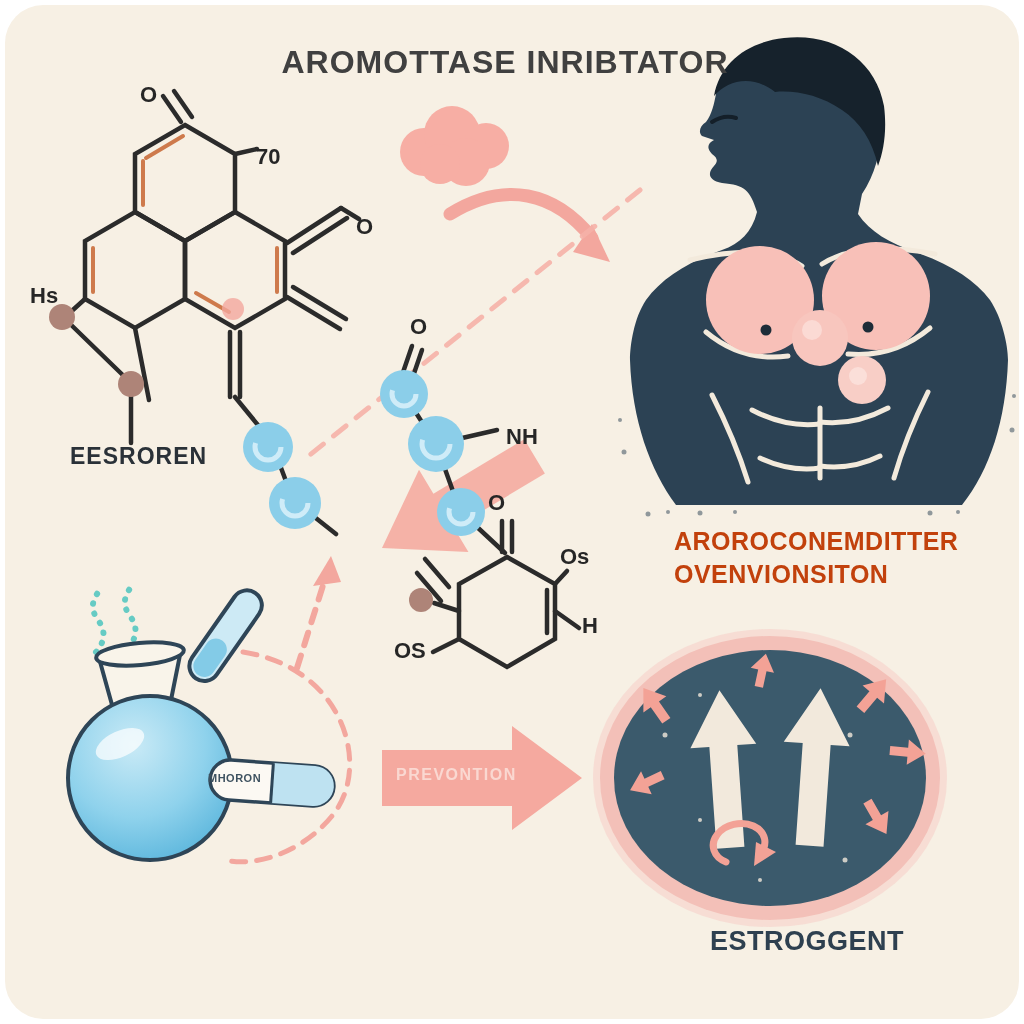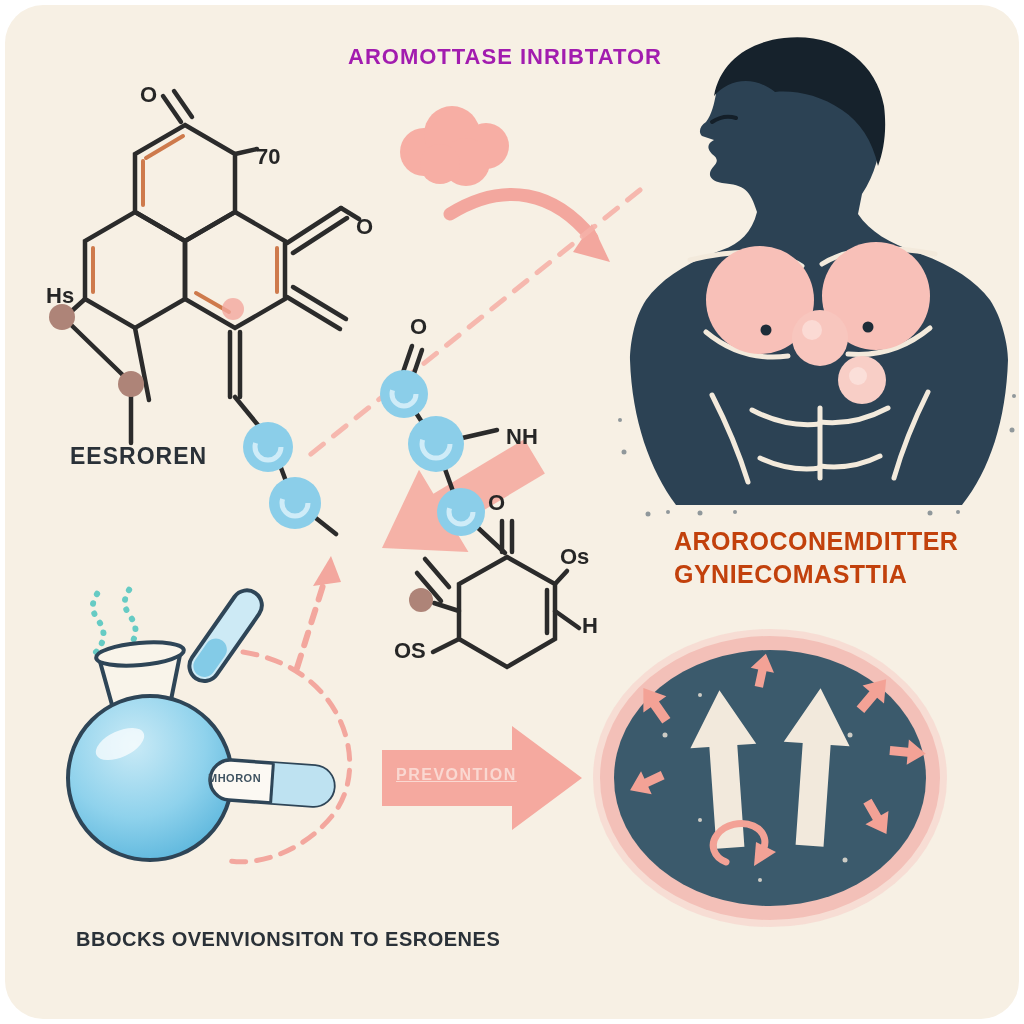--- a/index.html
+++ b/index.html
@@ -1,21 +1,21 @@
 <!DOCTYPE html>
 <html><head>
 <meta charset="utf-8">
 <style>
   html,body{margin:0;padding:0;background:#ffffff;}
   #stage{position:relative;width:1024px;height:1024px;overflow:hidden;background:#ffffff;
          font-family:"Liberation Sans", sans-serif;}
   .bg{position:absolute;inset:5px;background:#F7F0E4;border-radius:38px;}
   svg.art{position:absolute;left:0;top:0;}
   .lbl{position:absolute;font-weight:700;color:#262626;white-space:nowrap;}
-  .title{font-size:22px;letter-spacing:1px;color:#a21caf;transform:translateX(-50%);}
+  .title{font-size:32px;letter-spacing:1px;color:#404040;transform:translateX(-50%);}
   .atom{font-size:22px;}
   .mol-name{font-size:23px;letter-spacing:1px;color:#2A3138;}
   .caption{font-size:25px;letter-spacing:.5px;color:#c2410c;}
   .pill-text{font-size:11px;letter-spacing:.5px;color:#3E5260;}
   .prev-text{font-size:16px;letter-spacing:1.5px;color:#FAD8D1;text-align:center;}
   .foot-head{font-size:28px;letter-spacing:.5px;color:#262B31;}
   .foot-sub{font-size:20px;letter-spacing:.5px;color:#2A3138;}
   .foot-right{font-size:27px;letter-spacing:.5px;color:#2E4050;}
 </style>
 </head>
@@ -269,32 +269,32 @@
           <circle cx="760" cy="880" r="2"></circle>
       </g>
     </g>
   </svg>
 
   <div class="lbl title" style="left:505px;top:44px;">AROMOTTASE INRIBTATOR</div>
 
   <div class="lbl atom" style="left:140px;top:82px;">O</div>
   <div class="lbl atom" style="left:256px;top:144px;">70</div>
   <div class="lbl atom" style="left:356px;top:214px;">O</div>
-  <div class="lbl atom" style="left:46px;top:283px;">Hs</div>
+  <div class="lbl atom" style="left:30px;top:283px;">Hs</div>
   <div class="lbl mol-name" style="left:70px;top:443px;">EESROREN</div>
 
   <div class="lbl atom" style="left:410px;top:314px;">O</div>
   <div class="lbl atom" style="left:506px;top:424px;">NH</div>
   <div class="lbl atom" style="left:488px;top:490px;">O</div>
   <div class="lbl atom" style="left:560px;top:544px;">Os</div>
   <div class="lbl atom" style="left:582px;top:613px;">H</div>
   <div class="lbl atom" style="left:394px;top:638px;">OS</div>
 
   <div class="lbl caption" style="left:674px;top:527px;">AROROCONEMDITTER</div>
-  <div class="lbl caption" style="left:674px;top:560px;">GYNIECOMASTTIA</div>
+  <div class="lbl caption" style="left:674px;top:560px;">OVENVIONSITON</div>
 
   <div class="lbl pill-text" style="left:208px;top:772px;width:72px;">MHORON</div>
 
-  <div class="lbl prev-text" style="left:396px;top:766px;width:112px;text-decoration:underline;">PREVONTION</div>
-
-  <div class="lbl foot-sub" style="left:76px;top:928px;">BBOCKS OVENVIONSITON TO ESROENES</div>
-
+  <div class="lbl prev-text" style="left:396px;top:766px;width:112px;">PREVONTION</div>
+
+
+  <div class="lbl foot-right" style="left:710px;top:926px;">ESTROGGENT</div>
 </div>
 
 </body></html>

